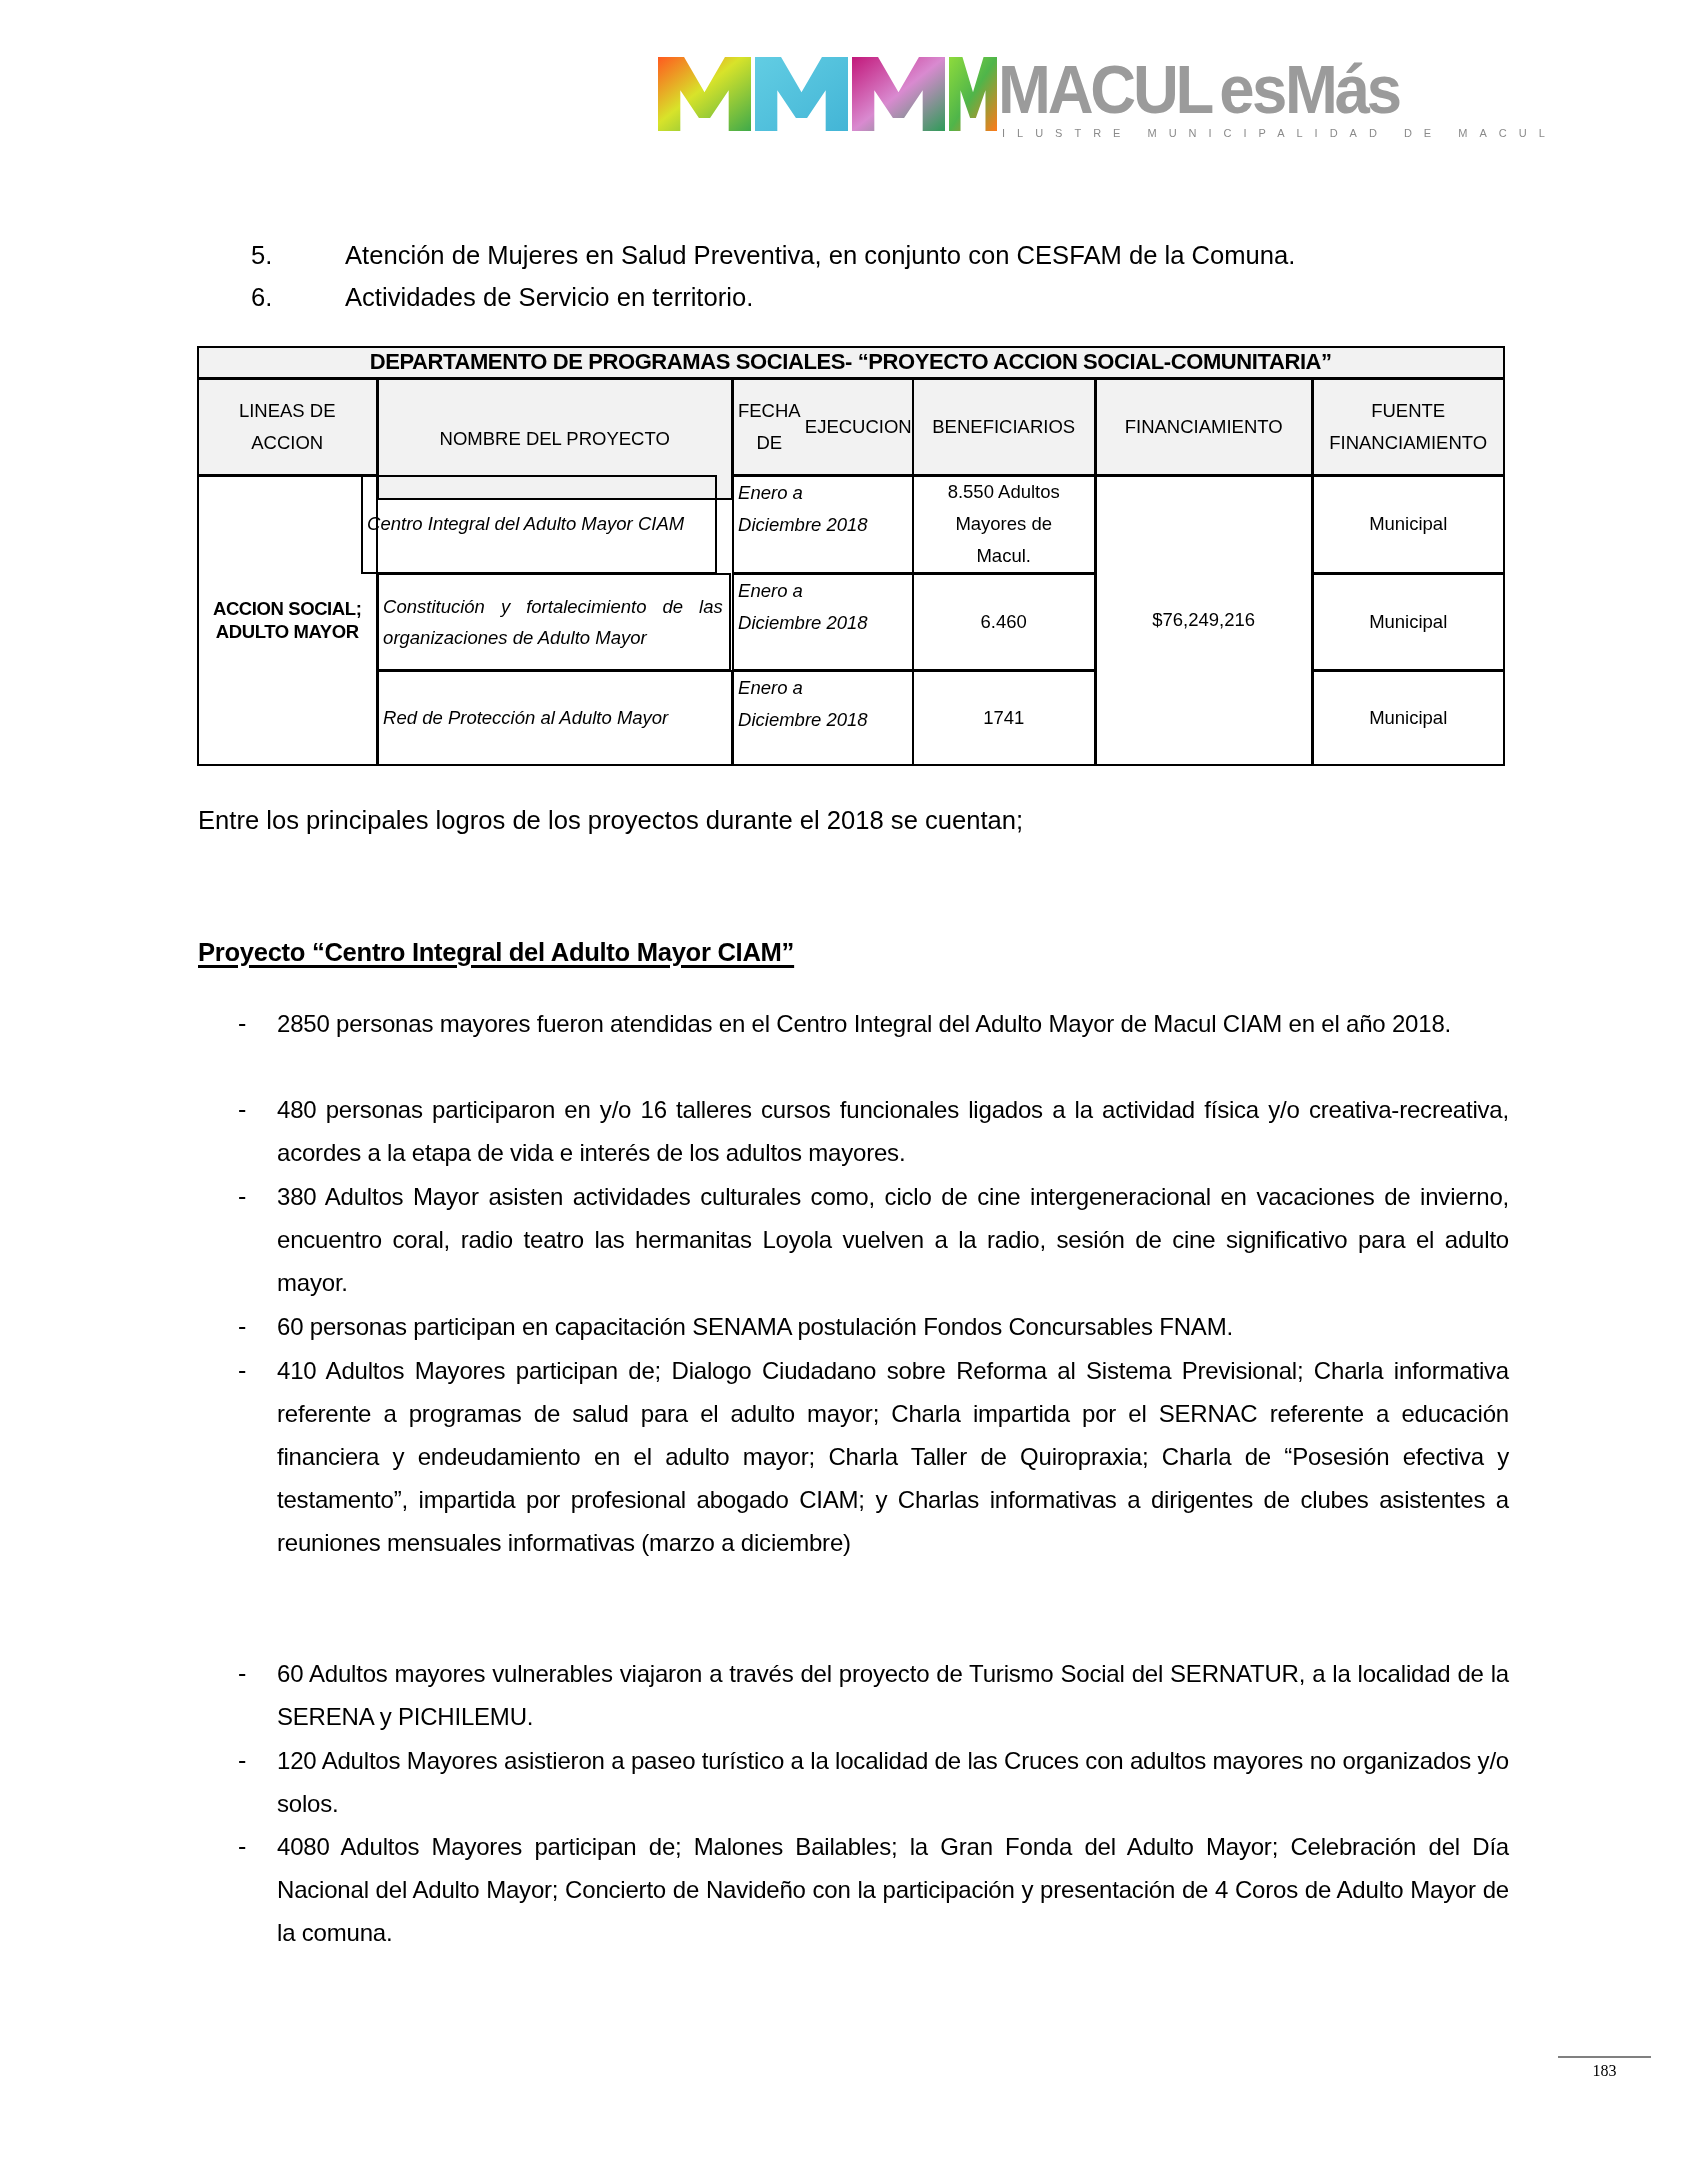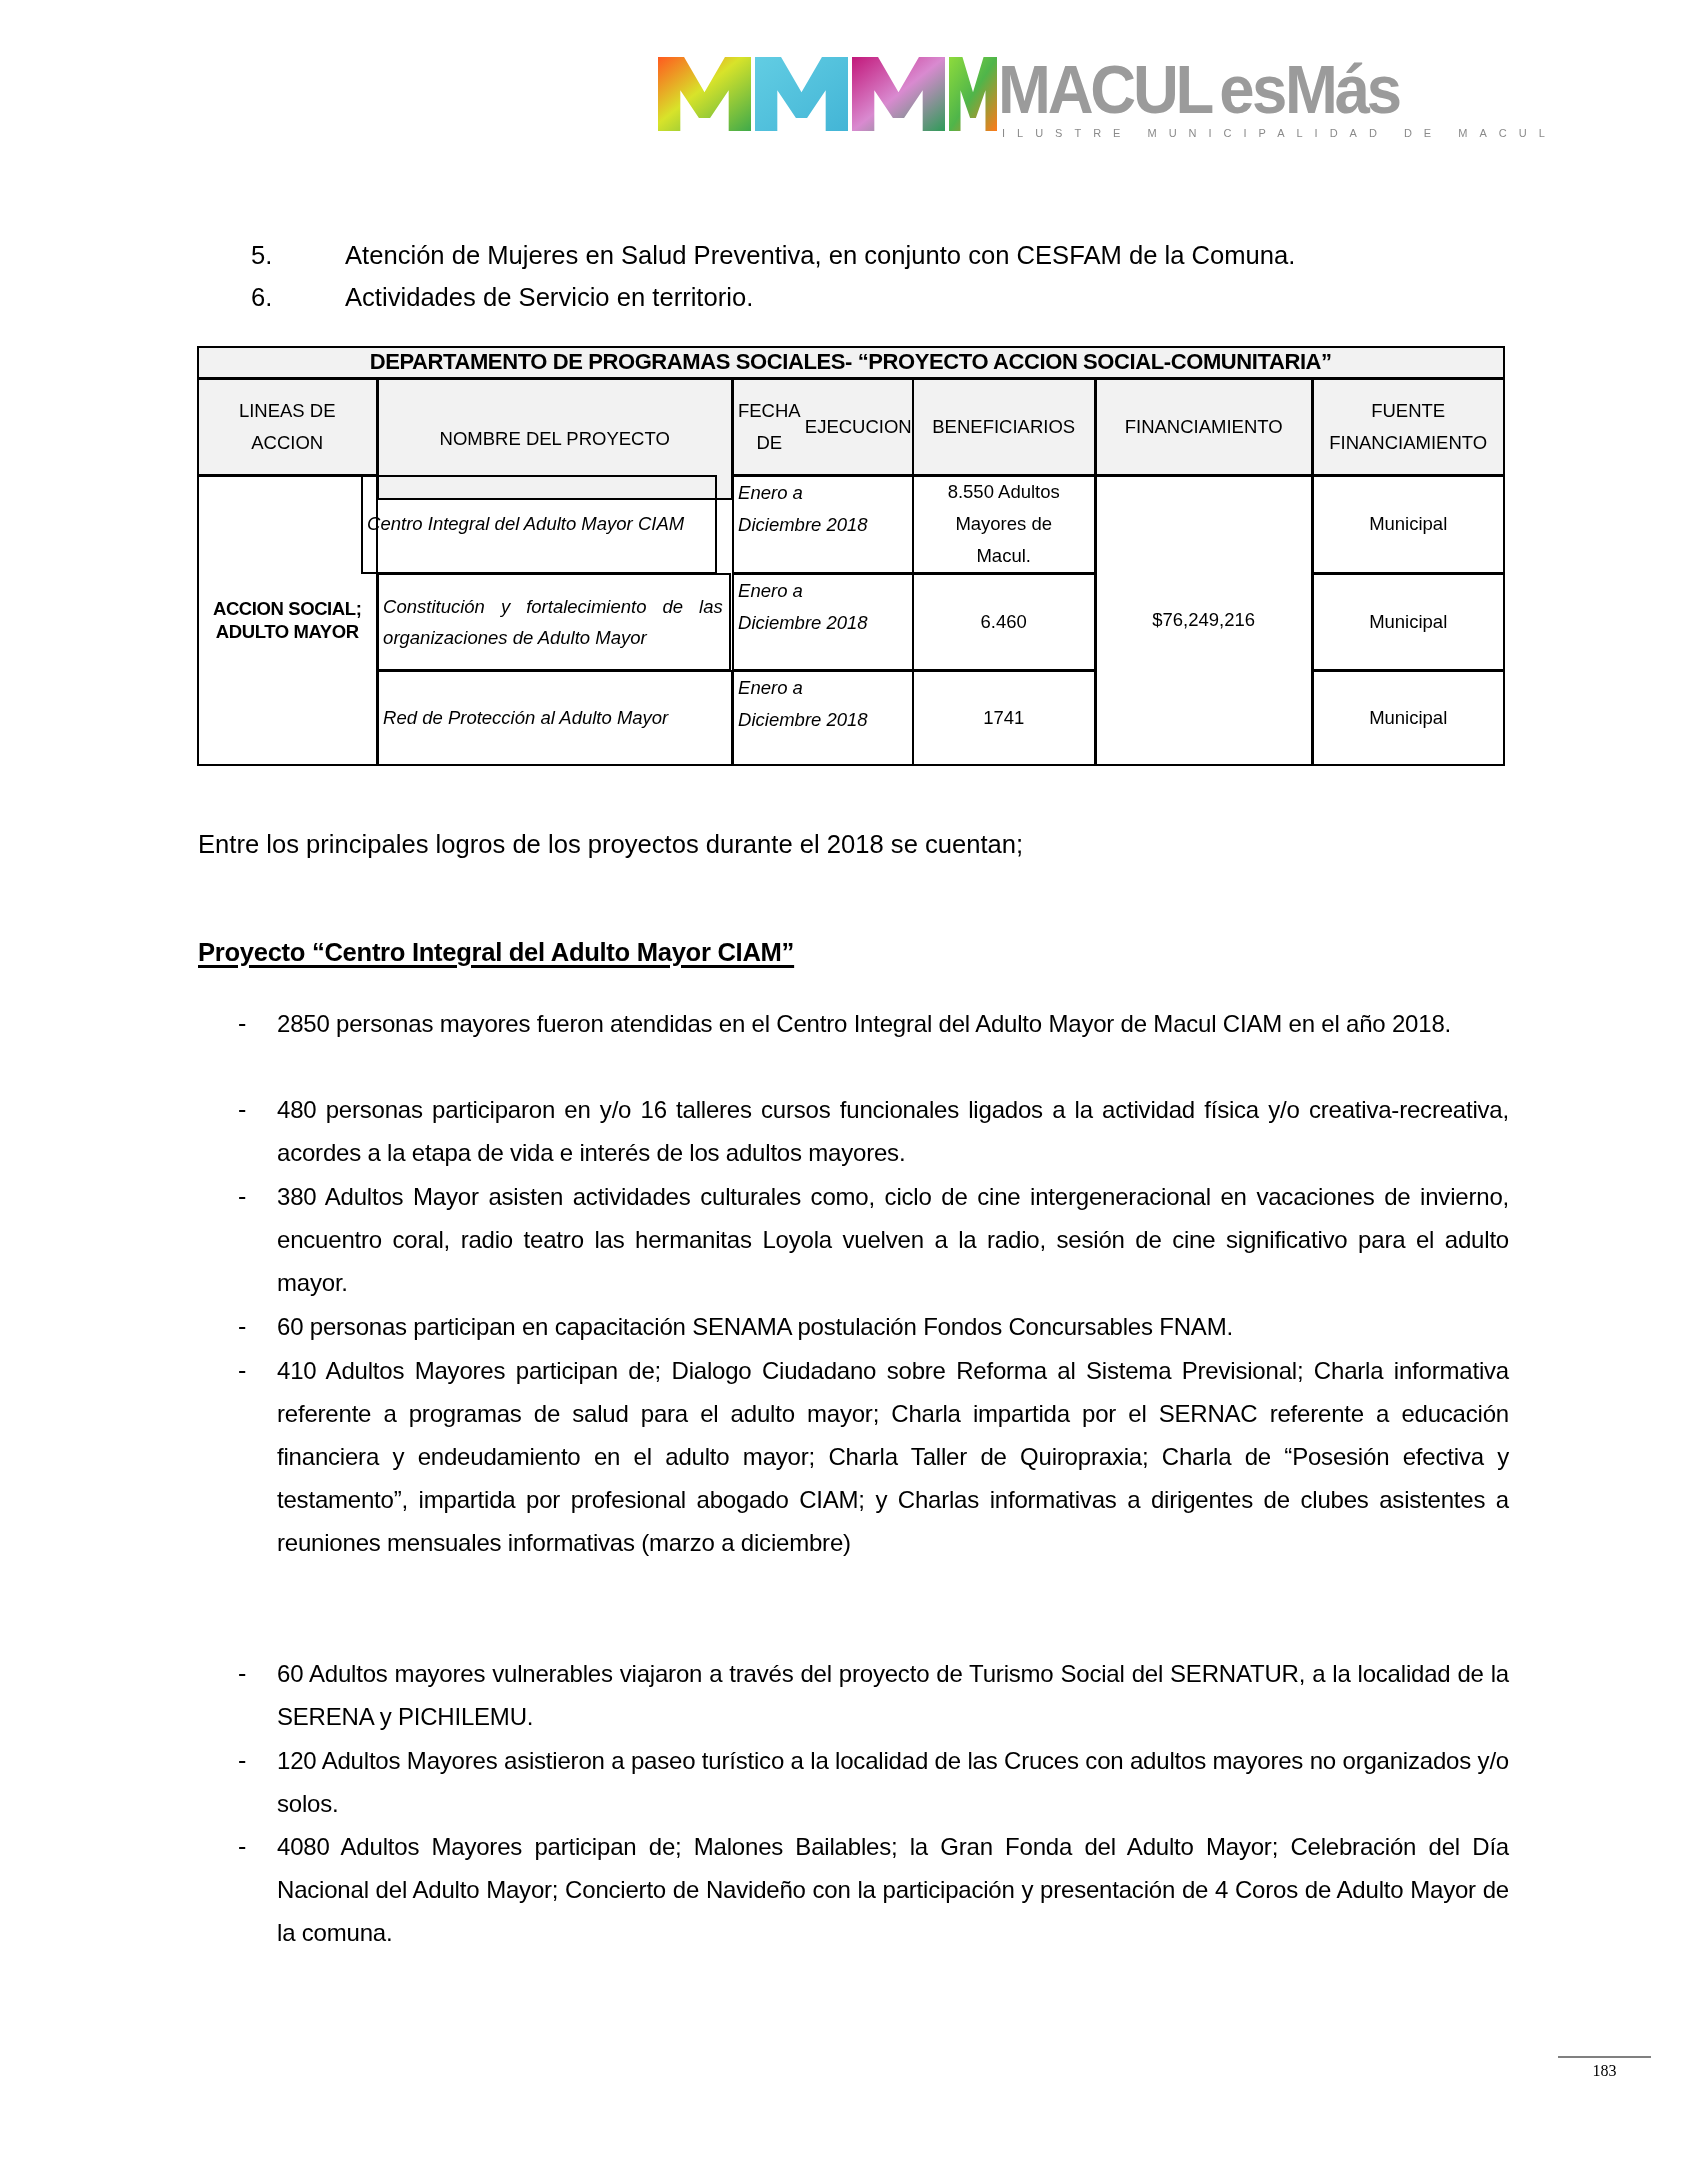--- a/index.html
+++ b/index.html
@@ -190,21 +190,21 @@
     <span>Diciembre 2018</span>
   </div>
   <div class="cell" style="left:715px;top:324px;width:184px;height:96px">
     <span>1741</span>
   </div>
   <div class="cell" style="left:1115px;top:324px;width:193px;height:96px">
     <span>Municipal</span>
   </div>
 </div>
 
-<div class="abs para" style="left:198px;top:828px">Entre los principales logros de los proyectos durante el 2018 se cuentan;</div>
+<div class="abs para" style="left:198px;top:804px">Entre los principales logros de los proyectos durante el 2018 se cuentan;</div>
 
 <div class="abs heading" style="left:198px;top:938px">Proyecto “Centro Integral del Adulto Mayor CIAM”</div>
 
 <div id="bullets" class="abs">
   <div class="bullet" style="top:0">
     <span class="dash">-</span>
     <div class="btext">2850 personas mayores fueron atendidas en el Centro Integral del Adulto Mayor de Macul CIAM en el año 2018.</div>
   </div>
   <div class="bullet" style="top:86px">
     <span class="dash">-</span>

